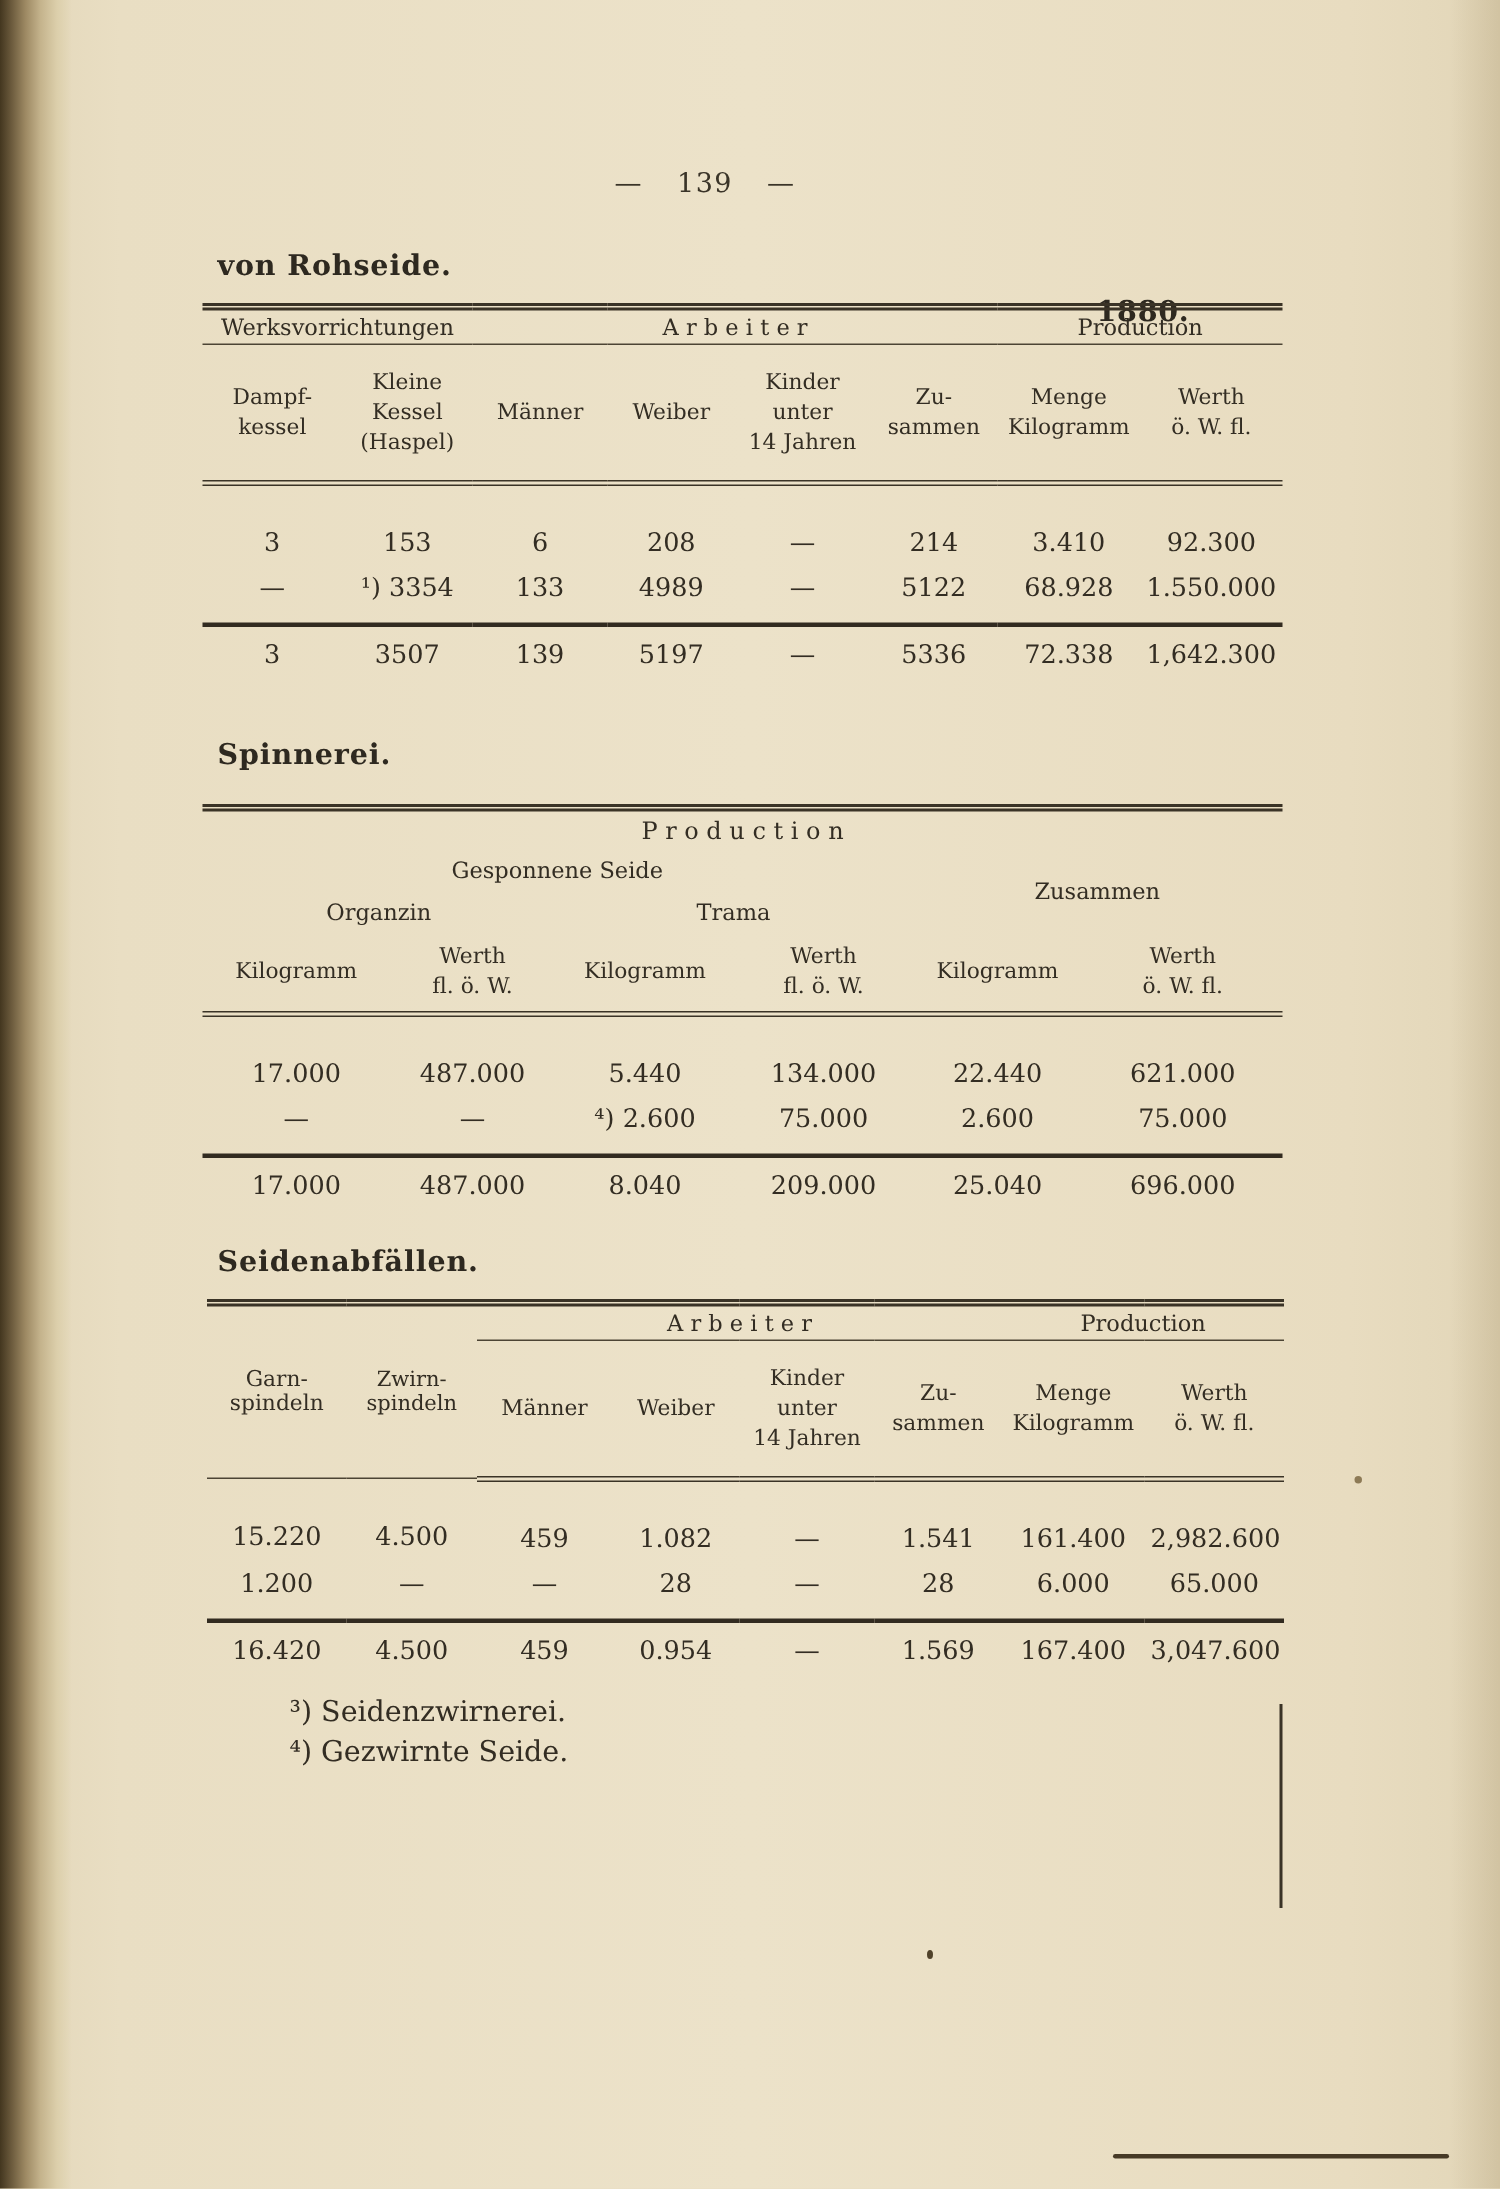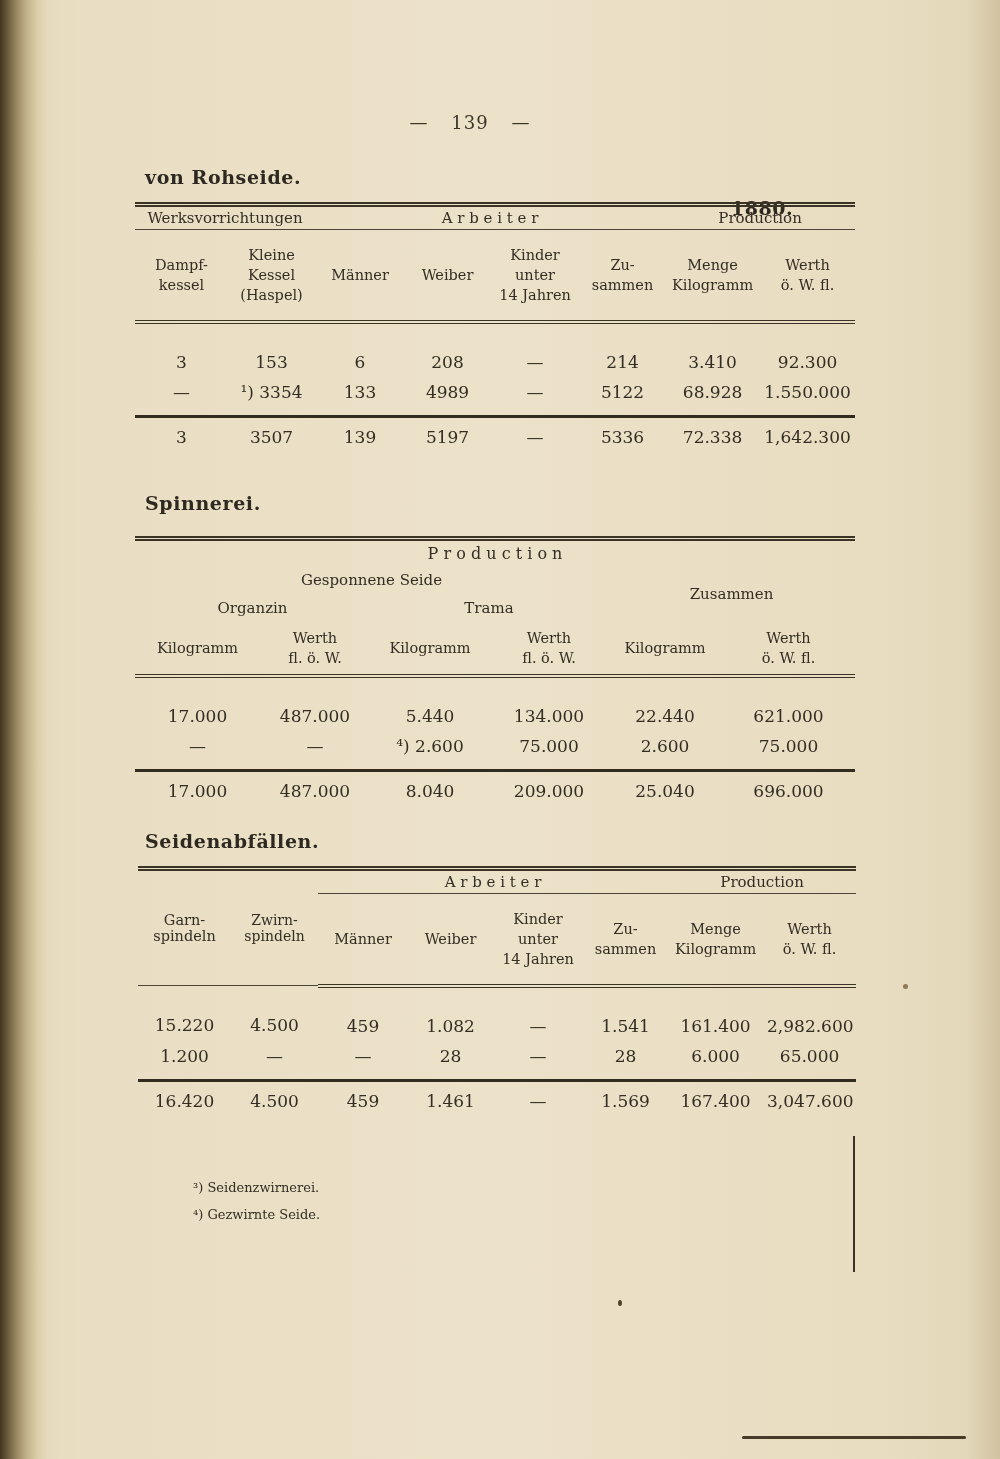--- a/index.html
+++ b/index.html
@@ -55,21 +55,21 @@
   .t2 .grpB th { height:29px; font-size:15px; }
   .t2 .grpC th { height:27px; font-size:15px; }
   .t2 .hdr th { height:48px; }
 
   .t td { font-size:17px; }
   .d1 td { padding-top:28px; padding-bottom:6px; }
   .d2 td { padding-top:4px;  padding-bottom:13px; }
   .total td { border-top:3px solid #322b20; vertical-align:top;
     padding-top:9px; padding-bottom:30px; }
 
-  .footnotes { position:absolute; left:193px; top:1174px; font-size:13px;
+  .footnotes { position:absolute; left:193px; top:1128px; font-size:19px;
     line-height:27px; color:#332d23; }
 
   .rule-ext { position:absolute; left:853px; top:1136px; width:2px; height:136px; background:#3a3326; }
   .edge-bottom { position:absolute; left:742px; top:1436px; width:224px; height:3px;
     background:#473a26; border-radius:2px; }
   .speck1 { position:absolute; left:903px; top:984px; width:5px; height:5px;
     border-radius:50%; background:#8d7a56; }
   .speck2 { position:absolute; left:618px; top:1300px; width:4px; height:6px;
     border-radius:50%; background:#50422a; }
 </style>
@@ -274,21 +274,21 @@
         <td class="bl">28</td>
         <td class="bl">—</td>
         <td class="bl">28</td>
         <td class="bl2">6.000</td>
         <td class="bl br">65.000</td>
       </tr>
       <tr class="total">
         <td class="bl">16.420</td>
         <td class="bl2">4.500</td>
         <td class="bl2">459</td>
-        <td class="bl">1.461</td>
+        <td class="bl">0.954</td>
         <td class="bl">—</td>
         <td class="bl">1.569</td>
         <td class="bl2">167.400</td>
         <td class="bl br">3,047.600</td>
       </tr>
     </tbody>
   </table>
 
   <div class="footnotes">
     <div>³) Seidenzwirnerei.</div>

